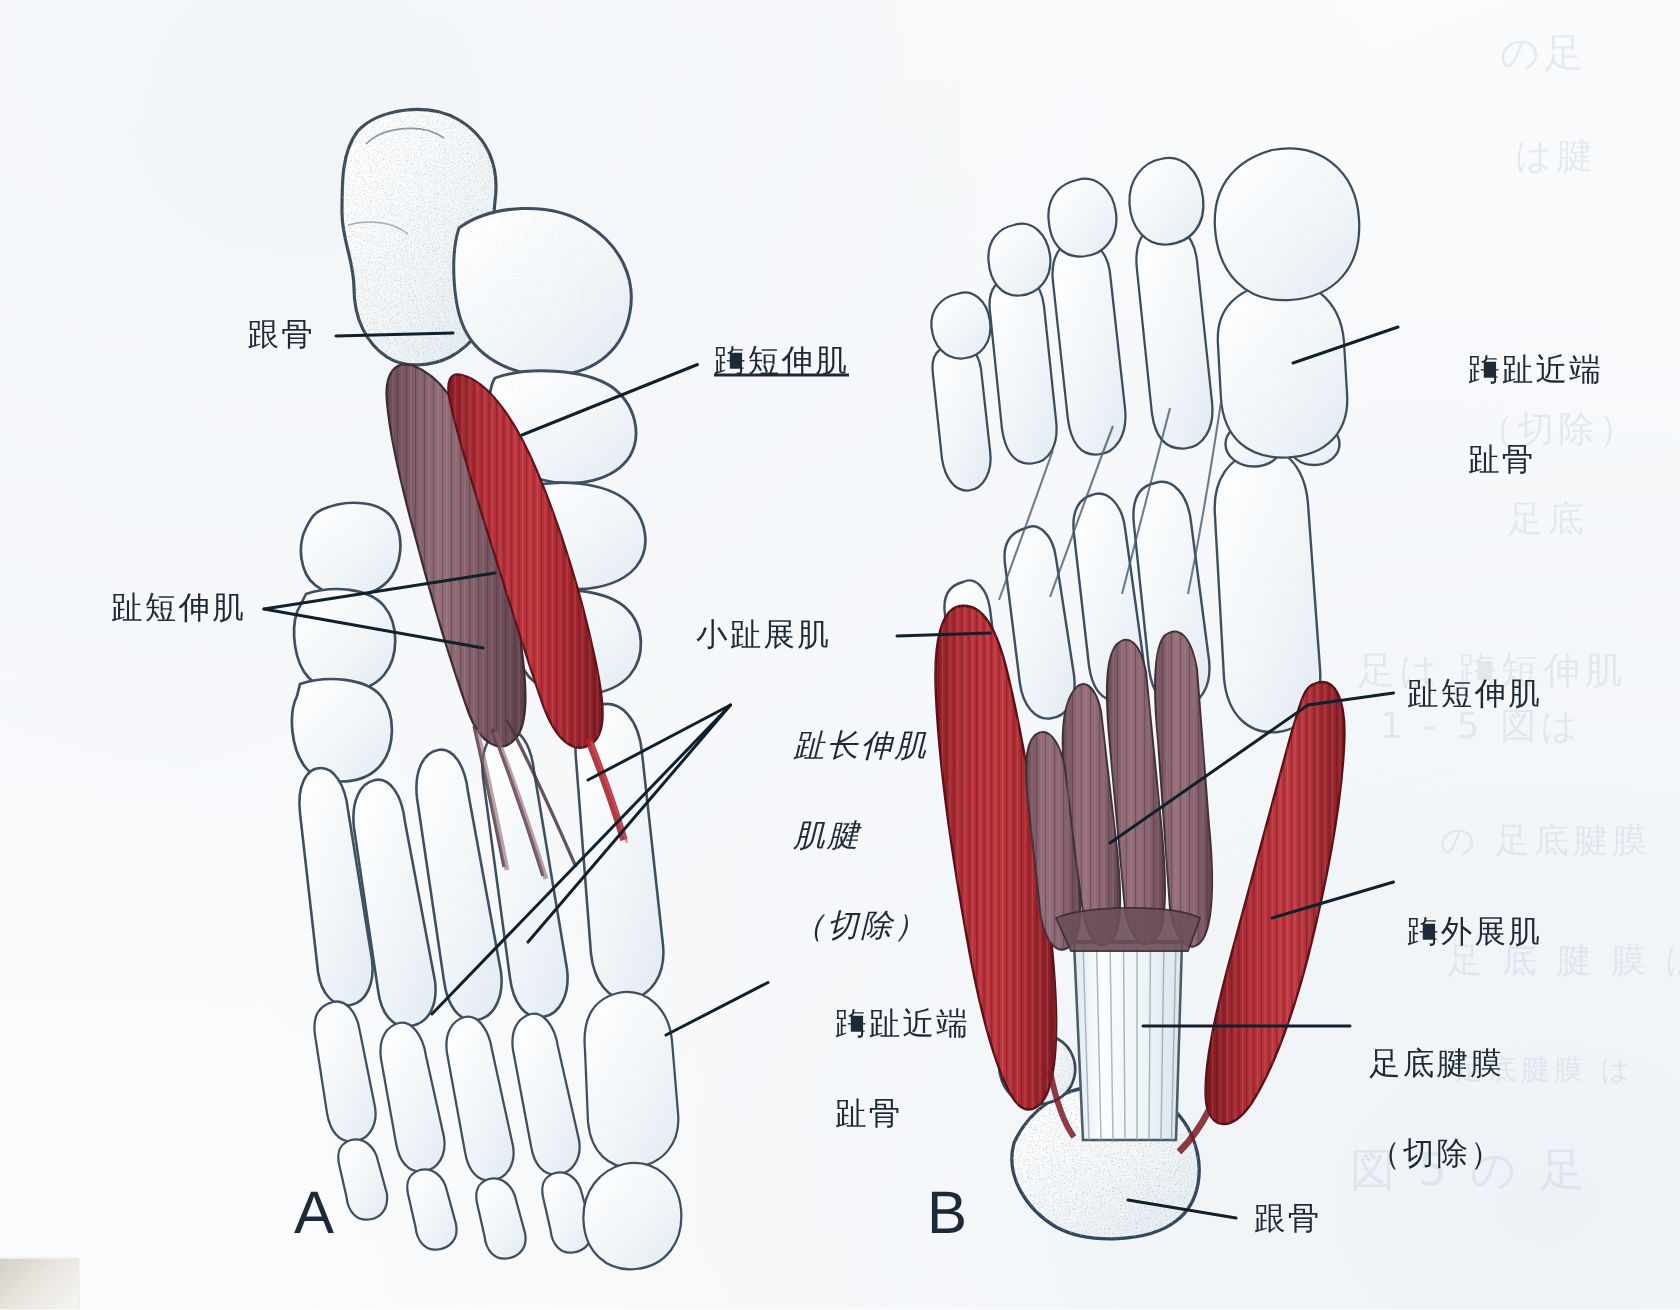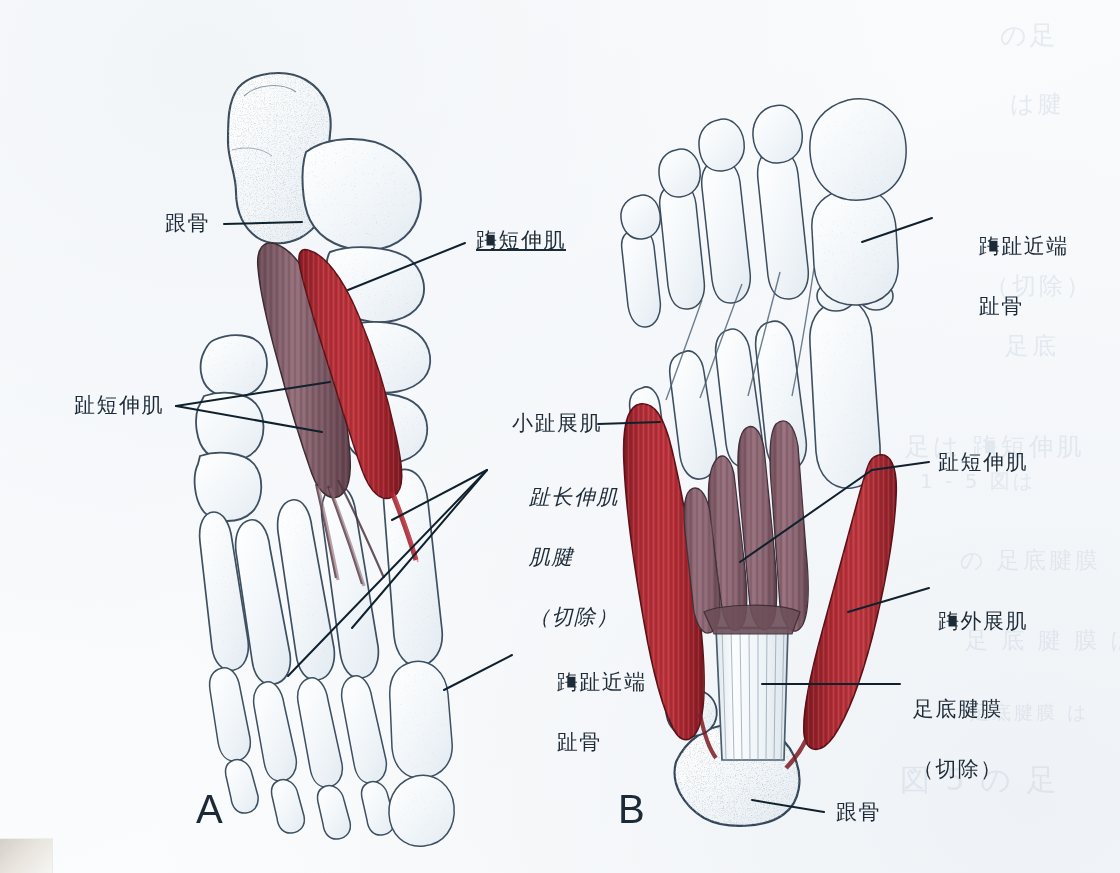--- a/index.html
+++ b/index.html
@@ -49,21 +49,21 @@
 </head>
 <body>
 
 <div id="plate">
 
   <div class="ghost" style="left:1000px;top:18px;font-size:26px;">の足</div>
   <div class="ghost" style="left:1010px;top:88px;font-size:24px;">は腱</div>
   <div class="ghost" style="left:985px;top:270px;font-size:24px;">（切除）</div>
   <div class="ghost" style="left:1005px;top:330px;font-size:24px;">足底</div>
   <div class="ghost" style="left:905px;top:430px;font-size:25px;">足は 踇短伸肌</div>
-  <div class="ghost" style="left:920px;top:468px;font-size:20px;">1 - 5 図は</div>
+  <div class="ghost" style="left:920px;top:468px;font-size:24px;">1 - 5 図は</div>
   <div class="ghost" style="left:960px;top:545px;font-size:23px;">の 足底腱膜</div>
   <div class="ghost" style="left:965px;top:625px;font-size:23px;">足 底 腱 膜 は</div>
   <div class="ghost" style="left:970px;top:700px;font-size:19px;">足底腱膜 は</div>
   <div class="ghost" style="left:900px;top:760px;font-size:30px;text-align:center;">図 5 の 足</div>
 
   <svg class="art" viewBox="0 0 1120 873">
     <defs>
 
       <filter id="stipple" x="-20%" y="-20%" width="140%" height="140%">
         <feTurbulence type="fractalNoise" baseFrequency="0.85" numOctaves="3" seed="7" result="n"></feTurbulence>
@@ -435,21 +435,21 @@
     <span>趾骨</span>
   </div>
 
   <div class="panel-letter" style="left:196px;top:787px;">A</div>
 
   <div class="lbl" style="left:946px;top:201px;">
     <span>踇趾近端</span><br>
     <span>趾骨</span>
   </div>
 
-  <div class="lbl" style="left:512px;top:408px;">小趾展肌</div>
+  <div class="lbl" style="left:464px;top:408px;">小趾展肌</div>
   <div class="lbl" style="left:938px;top:447px;">趾短伸肌</div>
   <div class="lbl" style="left:938px;top:606px;">踇外展肌</div>
 
   <div class="lbl" style="left:880px;top:664px;">
     <span>足底腱膜</span><br>
     <span>（切除）</span>
   </div>
 
   <div class="lbl" style="left:836px;top:797px;">跟骨</div>
 

